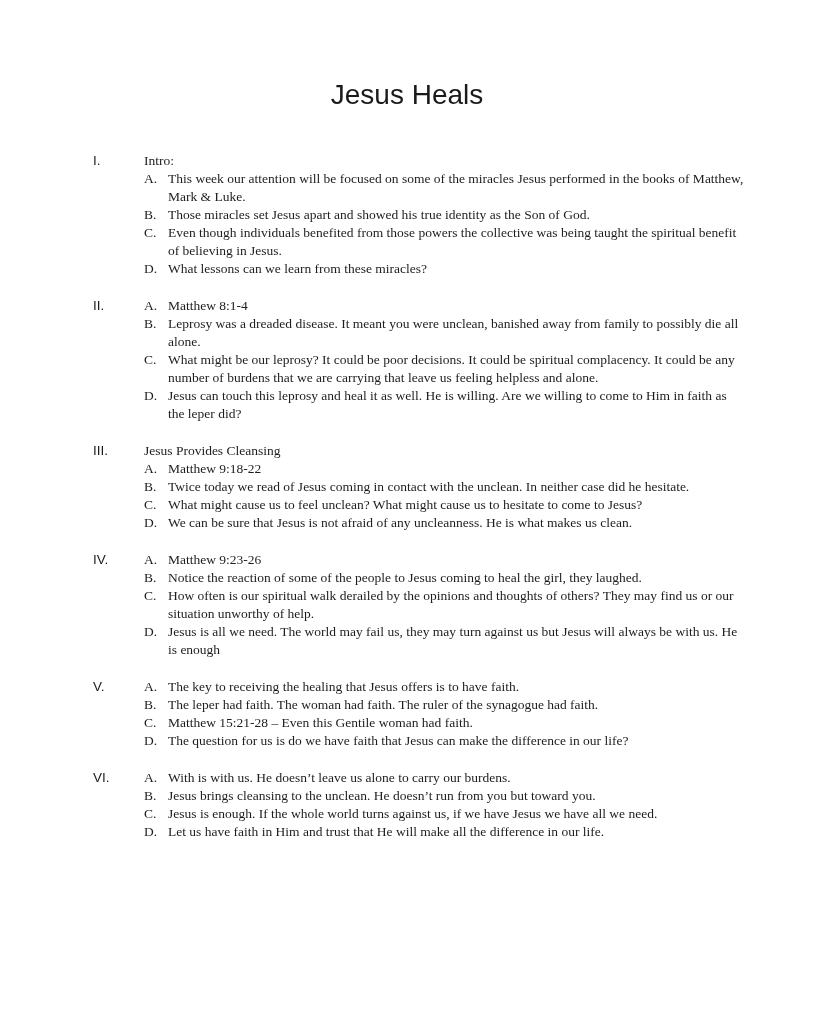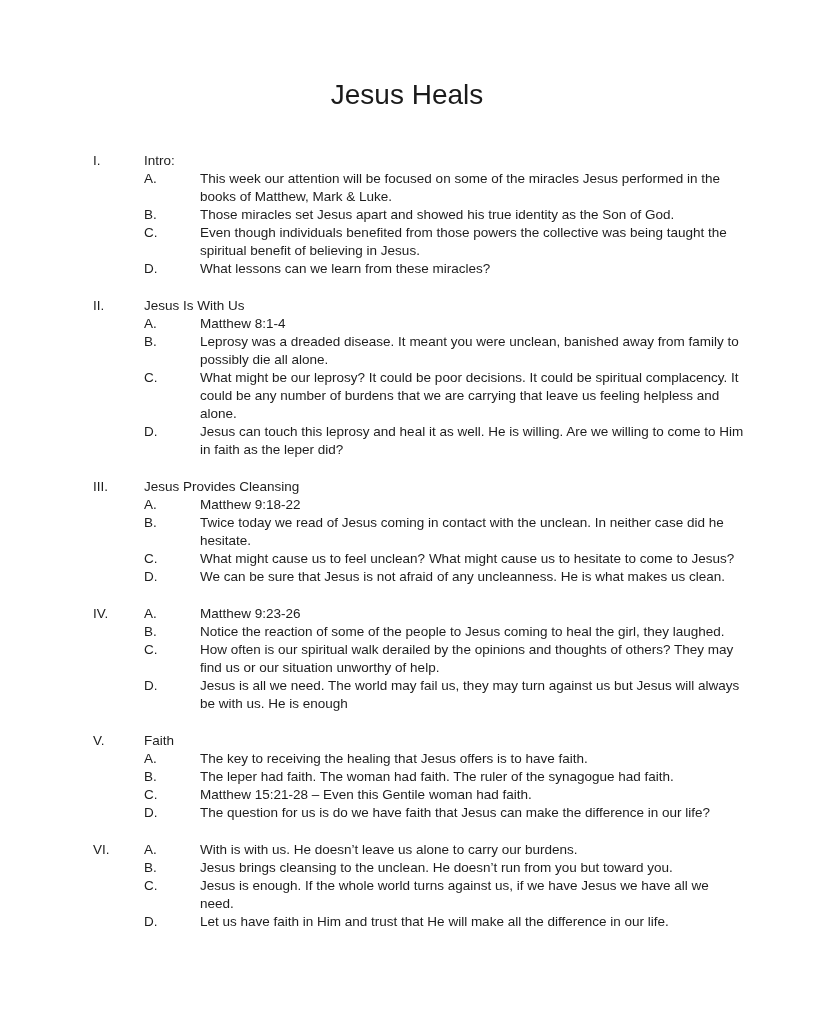--- a/index.html
+++ b/index.html
@@ -38,35 +38,35 @@
     align-items: flex-start;
     margin-bottom: 19px;
   }
   .numeral {
     flex: none;
     width: 51px;
   }
   .sec-body {
     flex: none;
     width: 602px;
+    font-family: Liberation Serif, serif;
   }
   .heading {
     margin-bottom: 0;
   }
   .item {
     display: flex;
     align-items: flex-start;
   }
   .lbl {
     flex: none;
     width: 24px;
   }
   .txt {
     flex: 1;
-    margin-left: 32px;
   }
 </style>
 </head>
 <body>
 
 <div class="page">
   <h1 class="title">Jesus Heals</h1>
 
   <div class="outline">
 
@@ -89,21 +89,20 @@
         <div class="item">
           <span class="lbl">D.</span>
           <span class="txt">What lessons can we learn from these miracles?</span>
         </div>
       </div>
     </section>
 
     <section class="sec">
       <div class="numeral">II.</div>
       <div class="sec-body">
-        <div class="heading">Jesus Is With Us</div>
         <div class="item">
           <span class="lbl">A.</span>
           <span class="txt">Matthew 8:1-4</span>
         </div>
         <div class="item">
           <span class="lbl">B.</span>
           <span class="txt">Leprosy was a dreaded disease.  It meant you were unclean, banished away from family to possibly die all alone.</span>
         </div>
         <div class="item">
           <span class="lbl">C.</span>
@@ -157,21 +156,20 @@
         <div class="item">
           <span class="lbl">D.</span>
           <span class="txt">Jesus is all we need. The world may fail us, they may turn against us but Jesus will always be with us. He is enough</span>
         </div>
       </div>
     </section>
 
     <section class="sec">
       <div class="numeral">V.</div>
       <div class="sec-body">
-        <div class="heading">Faith</div>
         <div class="item">
           <span class="lbl">A.</span>
           <span class="txt">The key to receiving the healing that Jesus offers is to have faith.</span>
         </div>
         <div class="item">
           <span class="lbl">B.</span>
           <span class="txt">The leper had faith. The woman had faith. The ruler of the synagogue had faith.</span>
         </div>
         <div class="item">
           <span class="lbl">C.</span>

